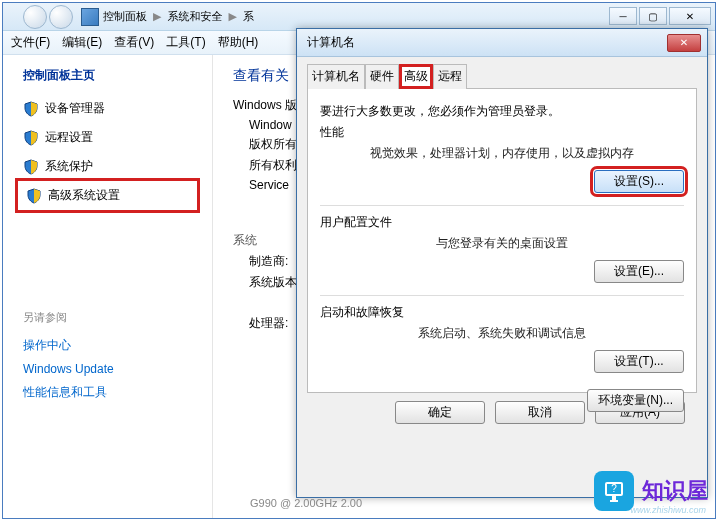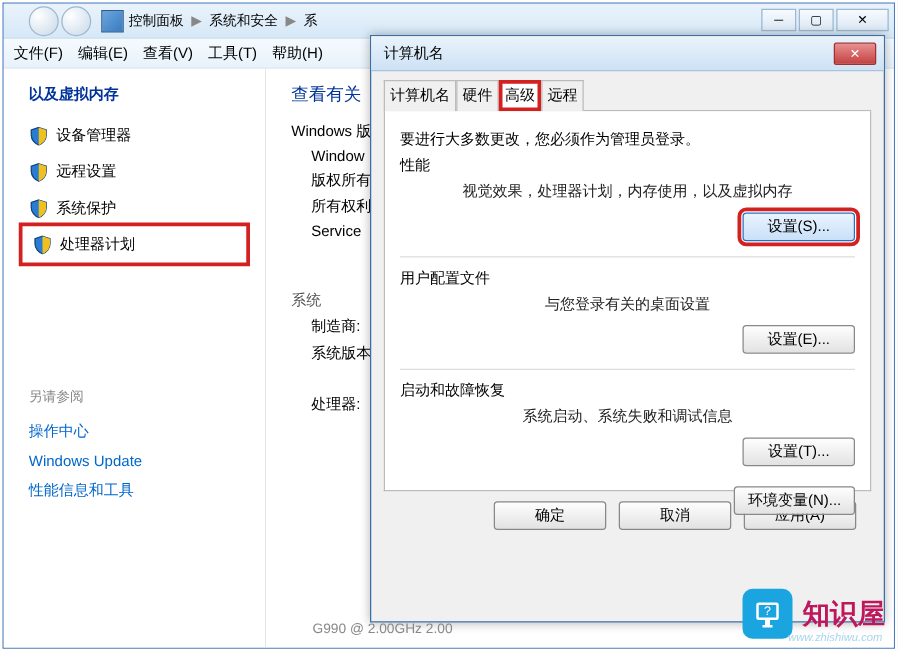--- a/index.html
+++ b/index.html
@@ -59,21 +59,21 @@
 .btn-row { text-align: right; margin-top: 6px; }
 .dlg-btn { min-width: 90px; padding: 2px 10px; font-size: 12px; border: 1px solid #888; background: linear-gradient(to bottom, #fefefe, #e2e2e2); border-radius: 3px; cursor: pointer; }
 .dlg-btn.highlighted { outline: 3px solid #d32020; outline-offset: 1px; border: 1px solid #2a6ec0; background: linear-gradient(to bottom, #eaf4ff, #c8e0f8); }
 .dlg-footer { display: flex; justify-content: flex-end; gap: 10px; padding: 8px 12px; }
 .status-line { font-size: 11px; color: #888; position: absolute; bottom: 12px; left: 250px; }
 
 
 .watermark { position: absolute; bottom: 10px; right: 10px; display: flex; align-items: center; gap: 8px; }
 .wm-icon { width: 40px; height: 40px; border-radius: 8px; background: #1aa5e0; display: flex; align-items: center; justify-content: center; }
 .wm-icon svg { width: 24px; height: 24px; }
-.wm-text { color: #be185d; font-size: 22px; font-weight: bold; }
+.wm-text { color: #6d28d9; font-size: 22px; font-weight: bold; }
 .wm-url { position: absolute; bottom: -4px; right: 2px; color: #a9d4ea; font-size: 9px; font-style: italic; }
 </style>
 </head>
 <body>
 
 <div class="main-window">
   <div class="titlebar">
     <div class="nav-btns">
       <div class="nav-circle"></div>
       <div class="nav-circle"></div>
@@ -96,21 +96,21 @@
   <div class="menubar">
     <span class="menu-item">文件(F)</span>
     <span class="menu-item">编辑(E)</span>
     <span class="menu-item">查看(V)</span>
     <span class="menu-item">工具(T)</span>
     <span class="menu-item">帮助(H)</span>
   </div>
 
   <div class="content">
     <div class="sidebar">
-      <div class="sidebar-title">以及虚拟内存</div>
+      <div class="sidebar-title">控制面板主页</div>
       <div class="sidebar-item">
         <span class="shield-icon"><svg viewBox="0 0 16 16">
               <path d="M8 1 L14 3 V7 C14 11 11 14 8 15 C5 14 2 11 2 7 V3 Z" fill="#2a7cd0" stroke="#104080"></path>
               <path d="M8 1 L14 3 V7 C14 11 11 14 8 15 V1 Z" fill="#f0c020"></path>
             </svg></span>
         <span>设备管理器</span>
       </div>
       <div class="sidebar-item">
         <span class="shield-icon"><svg viewBox="0 0 16 16">
               <path d="M8 1 L14 3 V7 C14 11 11 14 8 15 C5 14 2 11 2 7 V3 Z" fill="#2a7cd0" stroke="#104080"></path>
@@ -123,21 +123,21 @@
               <path d="M8 1 L14 3 V7 C14 11 11 14 8 15 C5 14 2 11 2 7 V3 Z" fill="#2a7cd0" stroke="#104080"></path>
               <path d="M8 1 L14 3 V7 C14 11 11 14 8 15 V1 Z" fill="#f0c020"></path>
             </svg></span>
         <span>系统保护</span>
       </div>
       <div class="sidebar-item highlighted">
         <span class="shield-icon"><svg viewBox="0 0 16 16">
               <path d="M8 1 L14 3 V7 C14 11 11 14 8 15 C5 14 2 11 2 7 V3 Z" fill="#2a7cd0" stroke="#104080"></path>
               <path d="M8 1 L14 3 V7 C14 11 11 14 8 15 V1 Z" fill="#f0c020"></path>
             </svg></span>
-        <span>处理器计划</span>
+        <span>高级系统设置</span>
       </div>
 
       <div class="sidebar-section">
         <div class="sidebar-subtitle">另请参阅</div>
         <div class="sidebar-link">操作中心</div>
         <div class="sidebar-link">Windows Update</div>
         <div class="sidebar-link">性能信息和工具</div>
       </div>
     </div>
 

